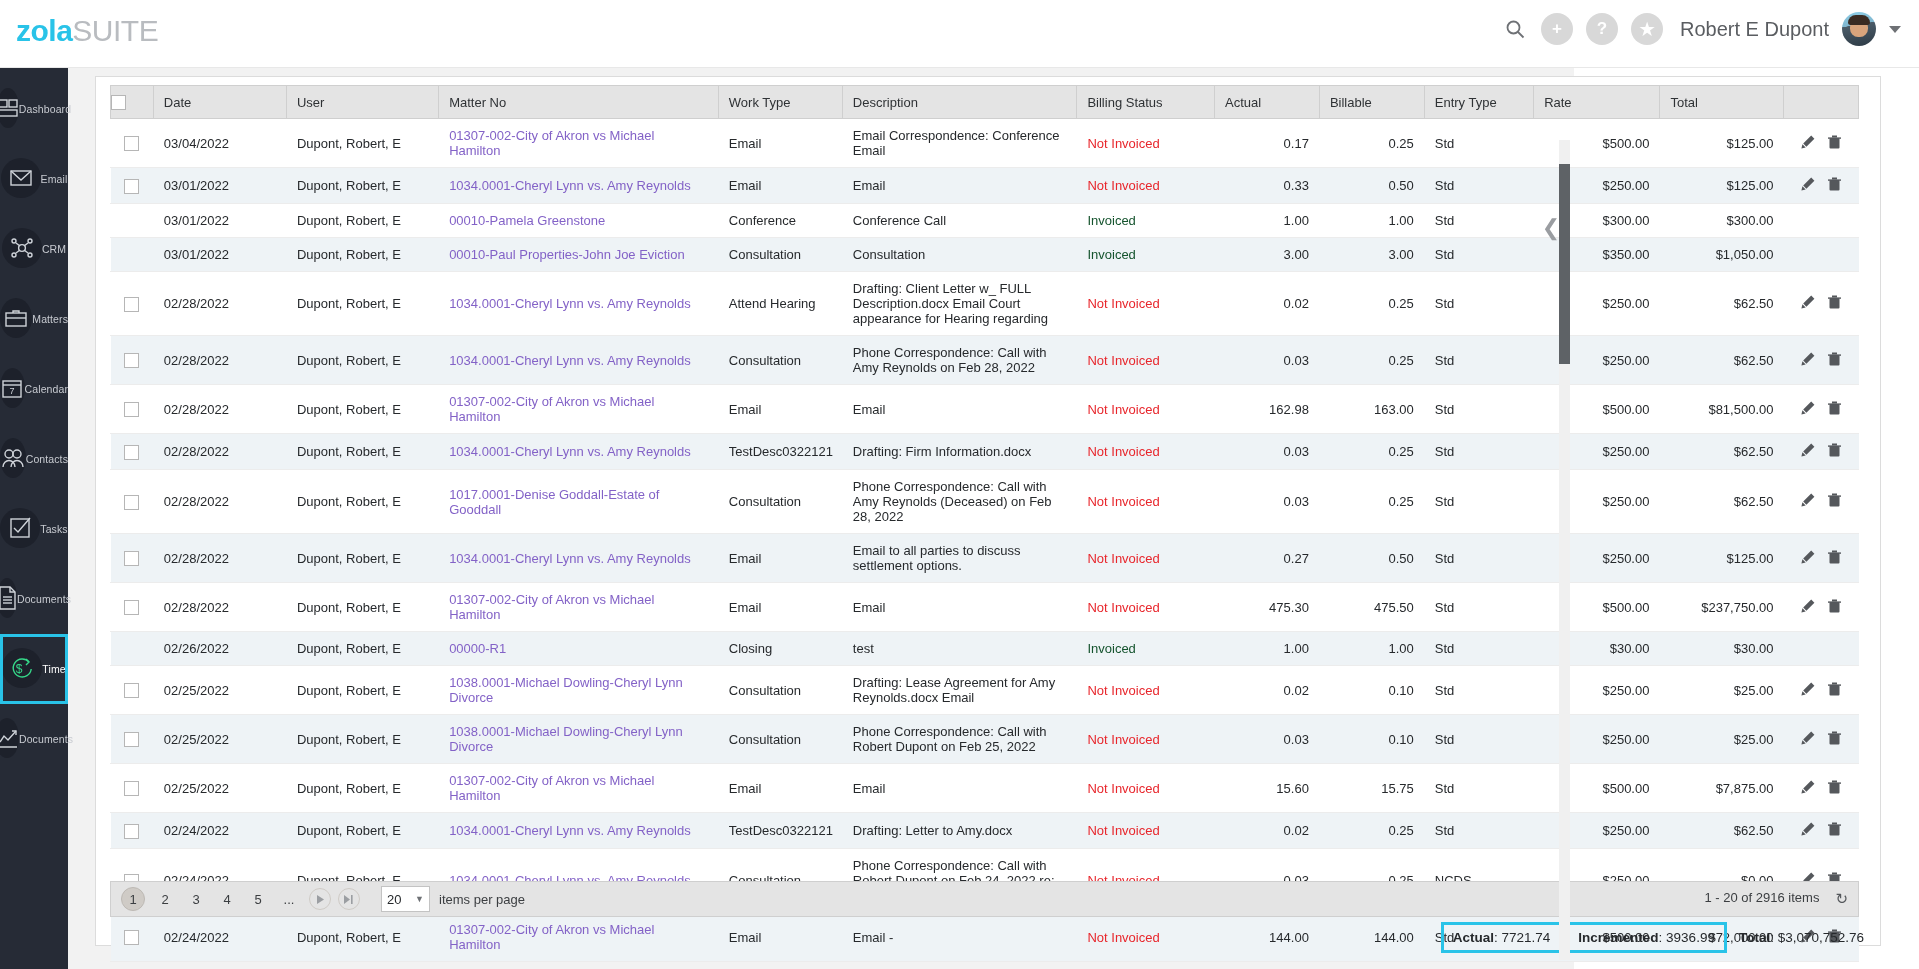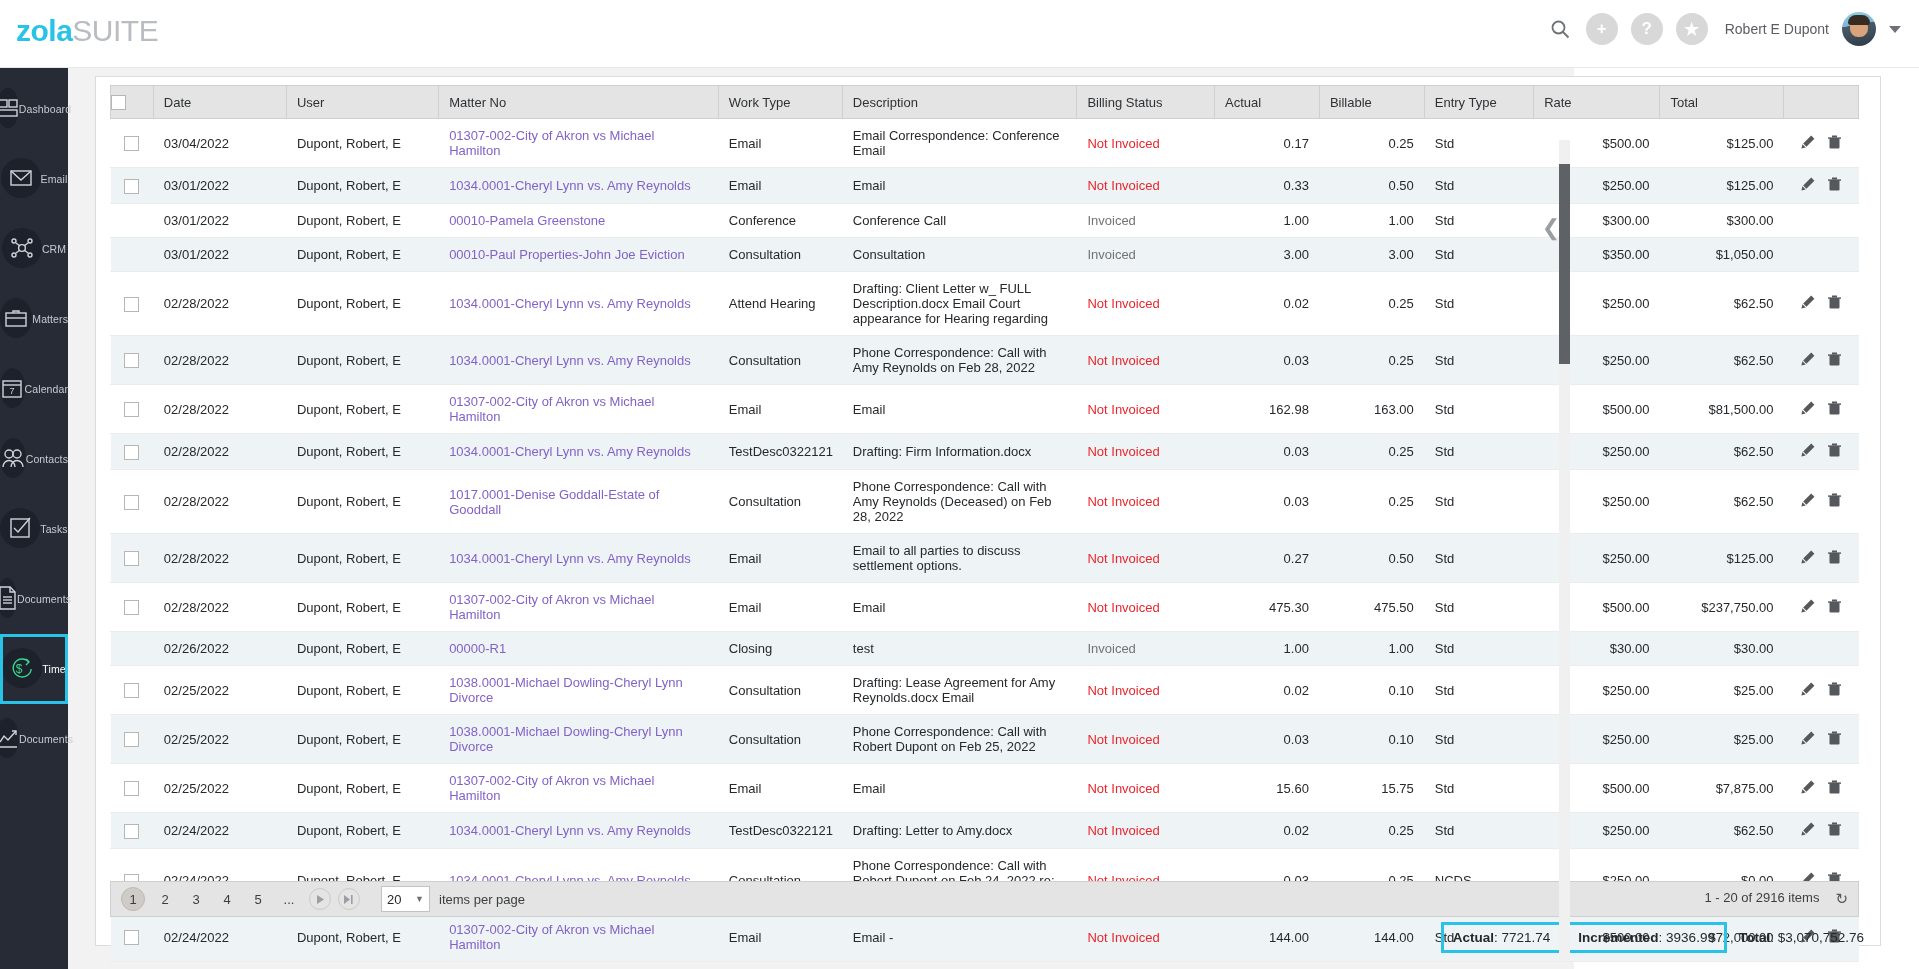--- a/index.html
+++ b/index.html
@@ -23,21 +23,21 @@
   .logo .suite { color: #b9bcc0; font-weight: 300; }
 
   .hdr-right { position: absolute; right: 18px; top: 12px; display: flex; align-items: center; gap: 13px; }
   .hdr-icon-plain { width: 26px; height: 26px; display: flex; align-items: center; justify-content: center; color: #6e7175; cursor: pointer; }
   .hdr-circle {
     width: 32px; height: 32px; border-radius: 50%;
     background: #d8d8d8; color: #ffffff;
     display: flex; align-items: center; justify-content: center;
     font-size: 17px; font-weight: bold; cursor: pointer;
   }
-  .hdr-user { font-size: 14px; color: #5a5d61; margin-left: 4px; }
+  .hdr-user { font-size: 20px; color: #5a5d61; margin-left: 4px; }
   .avatar {
     width: 34px; height: 34px; border-radius: 50%;
     background: linear-gradient(170deg,#8fcfe8 0%,#7fb6cf 38%,#4a5b68 39%,#2d3a45 100%);
     position: relative; overflow: hidden; cursor: pointer;
   }
   .avatar::after {
     content:""; position:absolute; left:8px; top:6px; width:18px; height:19px;
     border-radius:50% 50% 45% 45%; background:#d9a47c;
   }
   .avatar::before {
@@ -116,21 +116,21 @@
   .c-total { width: 110px; text-align: right; }
   .c-act { width: 66px; text-align: center; }
   th.c-actual, th.c-billable, th.c-rate, th.c-total { text-align: left; }
 
   .chk {
     width: 15px; height: 15px; border: 1px solid #b6b6b6; background: #ffffff;
     display: inline-block; vertical-align: middle; cursor: pointer;
   }
   .matter-link { color: #8362c7; cursor: pointer; }
   .st-not { color: #e8262c; }
-  .st-inv { color: #737373; }
+  .st-inv { color: #14532d; }
 
   .rowact { display: inline-flex; gap: 13px; align-items: center; justify-content: center; }
   .rowact svg { fill: #55585c; cursor: pointer; }
 
   
   .pager {
     position: absolute; left: 14px; top: 804px;
     width: 1749px; height: 36px;
     background: #e4e4e4; border: 1px solid #cfcfcf;
     display: flex; align-items: center; padding: 0 10px;

